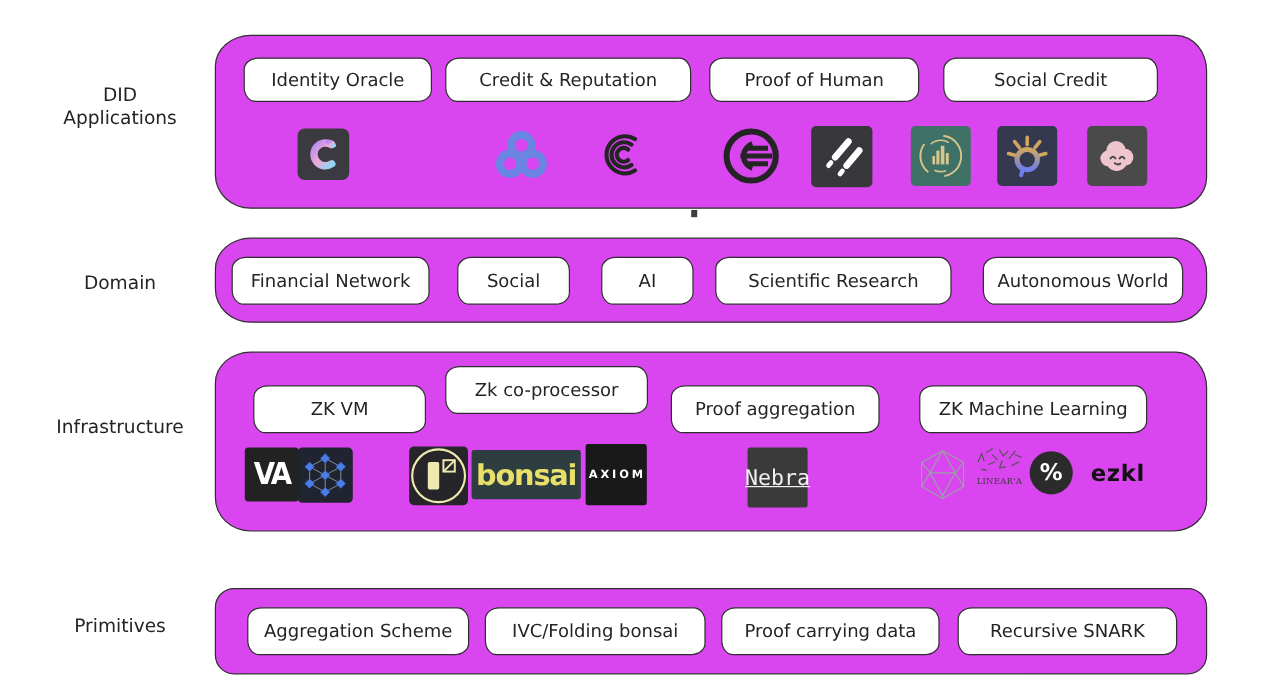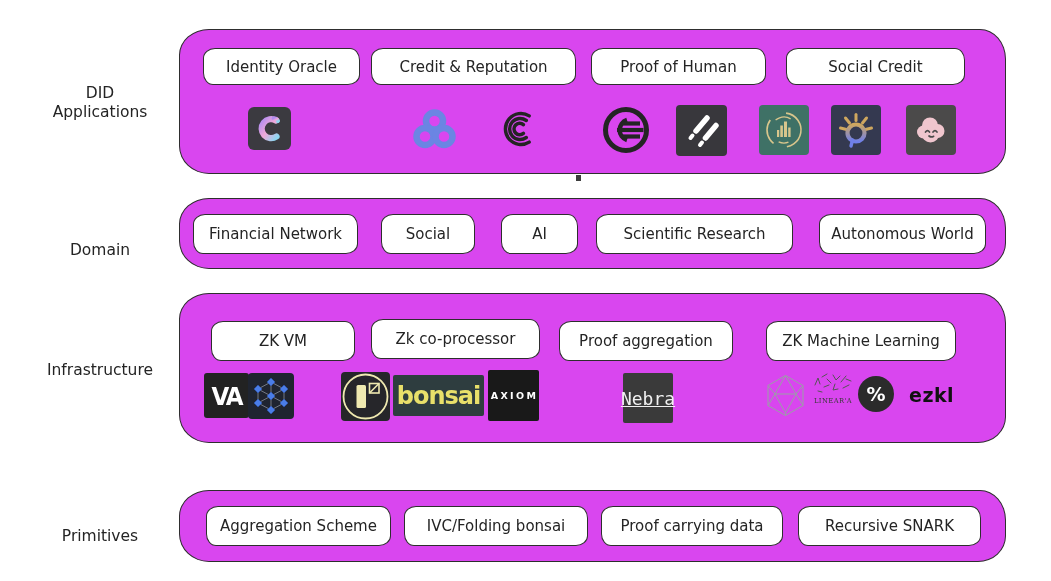--- a/index.html
+++ b/index.html
@@ -11,21 +11,21 @@
     position:absolute; background:#d946ef; border:1.8px solid #2e2e2e;
     border-radius:30px 26px 28px 30px / 26px 30px 26px 28px;
   }
   .chip {
     position:absolute; display:flex; align-items:center; justify-content:center;
     background:#fff; border:1.7px solid #2e2e2e; font-size:15px; white-space:nowrap;
     border-radius:12px 10px 12px 10px / 10px 12px 10px 12px; color:#242424;
   }
   .side-label {
     position:absolute; width:150px; text-align:center; font-size:15.5px;
-    line-height:19px; color:#242424;margin-top:14px;
+    line-height:19px; color:#242424;
   }
   .logo { position:absolute; display:flex; align-items:center; justify-content:center; }
   .sq { border-radius:6px; }
   .sq4 { border-radius:4px; }
   .va-text { font-weight:900; font-size:23px; letter-spacing:-2px; color:#fff; transform:scaleY(1.1); }
   .bonsai-text { font-weight:bold; font-size:24px; letter-spacing:-1px; color:#e8e06a; }
   .axiom-text { font-size:9.5px; letter-spacing:2.4px; color:#fff; font-weight:bold; padding-left:2px; }
   .nebra-text { font-family:"DejaVu Sans Mono", monospace; font-size:18px; color:#f0f0f0; text-decoration:underline;text-align:right; }
   .lineara-wrap { position:absolute; display:flex; flex-direction:column; align-items:center; }
   .lineara-text { font-family:"DejaVu Serif", serif; font-size:6.8px; letter-spacing:0.4px; color:#3a3a3a; margin-top:1px; }
@@ -159,21 +159,21 @@
   <div class="layer-box" style="left:179px; top:198px; width:825px; height:69px;">
     <div class="chip" style="left:13px; top:15px; width:163px; height:38px;">Financial Network</div>
     <div class="chip" style="left:201px; top:15px; width:92px; height:38px;">Social</div>
     <div class="chip" style="left:321px; top:15px; width:75px; height:38px;">AI</div>
     <div class="chip" style="left:416px; top:15px; width:195px; height:38px;">Scientific Research</div>
     <div class="chip" style="left:639px; top:15px; width:165px; height:38px;">Autonomous World</div>
   </div>
 
   <div class="layer-box" style="left:179px; top:293px; width:825px; height:148px;">
     <div class="chip" style="left:31px; top:27px; width:142px; height:38px;">ZK VM</div>
-    <div class="chip" style="left:191px; top:25px; width:167px; height:38px;">Zk co-processor</div>
+    <div class="chip" style="left:191px; top:11px; width:167px; height:38px;">Zk co-processor</div>
     <div class="chip" style="left:379px; top:27px; width:172px; height:38px;">Proof aggregation</div>
     <div class="chip" style="left:586px; top:27px; width:188px; height:38px;">ZK Machine Learning</div>
 
     <div class="logo" style="left:24px; top:79px; width:45px; height:45px; background:#222; border-radius:3px;">
       <span class="va-text">VA</span>
     </div>
 
     <div class="logo sq4" style="left:68px; top:79px; width:46px; height:46px; background:#1f2430;">
       <svg width="46" height="46" viewBox="0 0 46 46">
         <g stroke="#8a8f9a" stroke-width="0.8">
@@ -251,20 +251,20 @@
       </svg>
       <span class="lineara-text">LINEAR'A</span>
     </div>
 
     <div class="logo pct-circle" style="left:678px; top:82px; width:36px; height:36px;">
       <span>%</span>
     </div>
     <span class="ezkl-text" style="left:729px; top:90px;">ezkl</span>
   </div>
 
-  <div class="layer-box" style="left:179px; top:490px; width:825px; height:70px;">
+  <div class="layer-box" style="left:179px; top:490px; width:825px; height:70px;border-radius:16px;">
     <div class="chip" style="left:26px; top:15px; width:183px; height:38px;">Aggregation Scheme</div>
     <div class="chip" style="left:224px; top:15px; width:182px; height:38px;">IVC/Folding bonsai</div>
     <div class="chip" style="left:421px; top:15px; width:180px; height:38px;">Proof carrying data</div>
     <div class="chip" style="left:618px; top:15px; width:181px; height:38px;">Recursive SNARK</div>
   </div>
 
 </div>
 
 </body></html>

